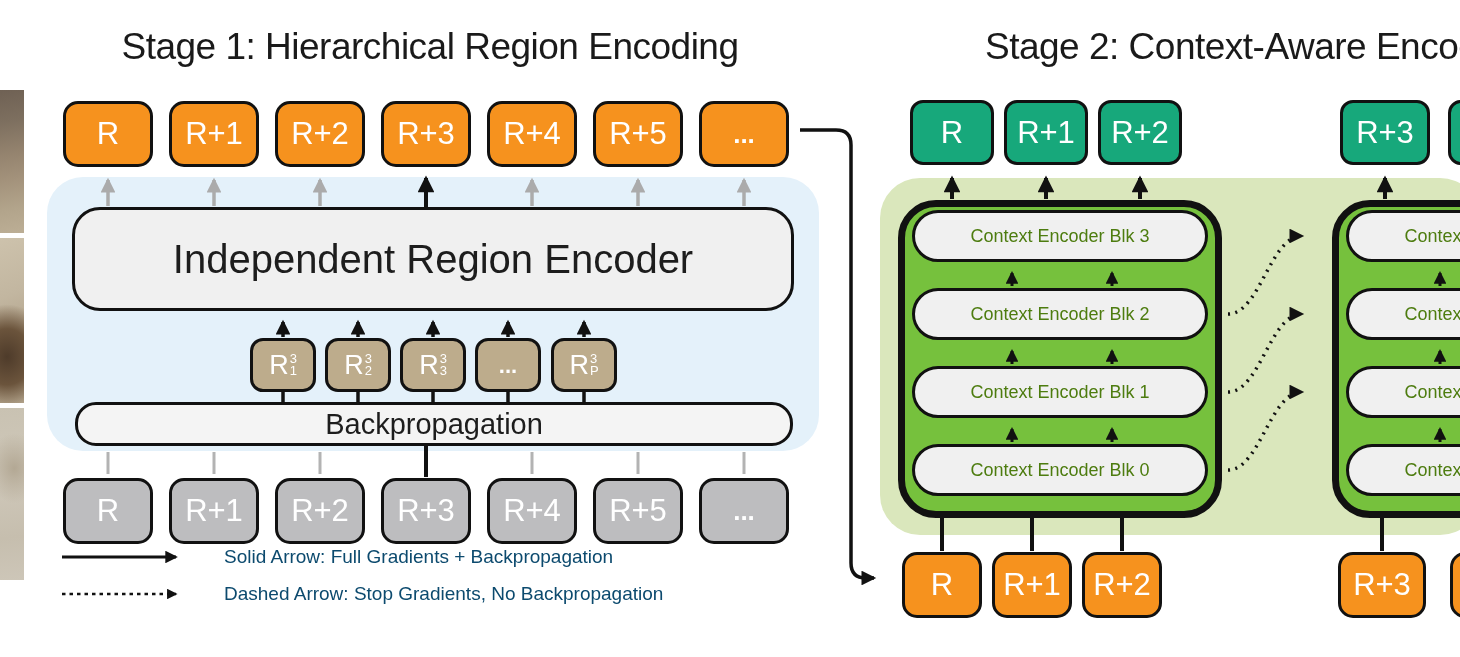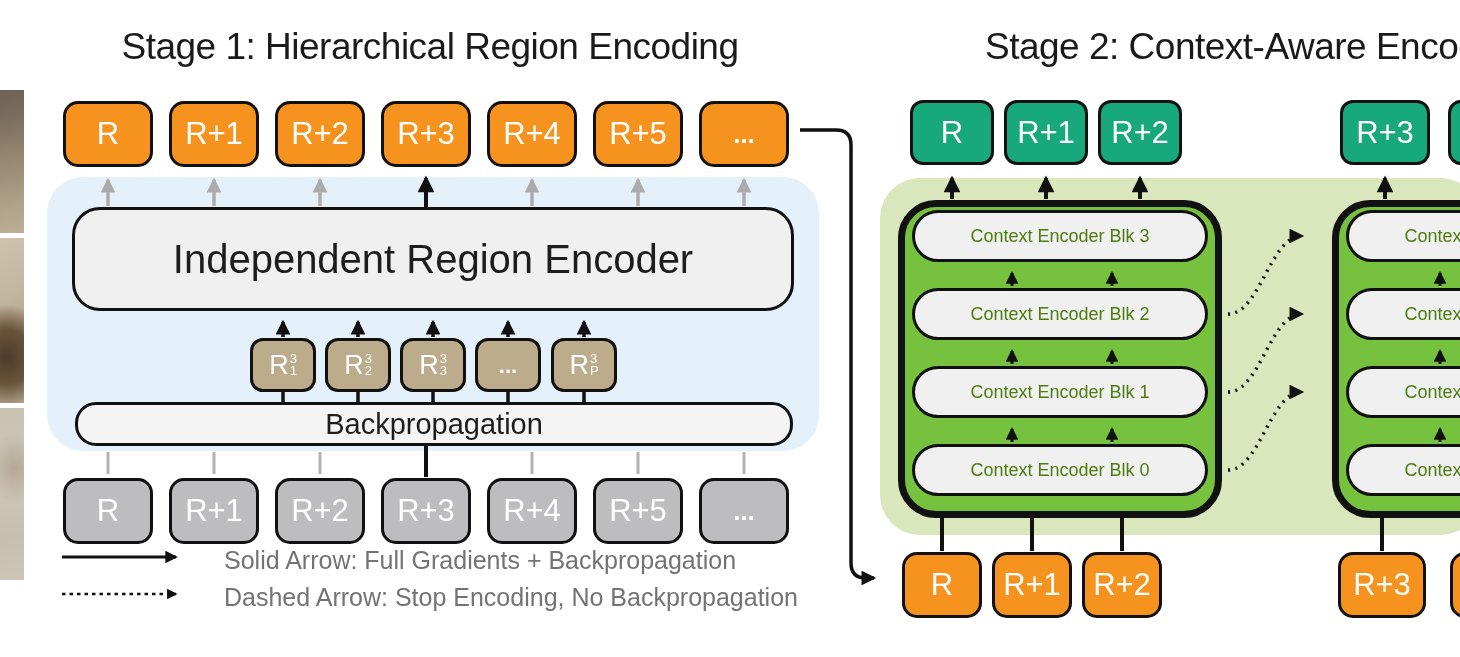--- a/index.html
+++ b/index.html
@@ -25,21 +25,21 @@
         border:7px solid var(--ink);border-radius:38px;box-sizing:border-box;}
   .pill{position:absolute;display:flex;align-items:center;justify-content:center;
         background:var(--panel);border:3.5px solid var(--ink);border-radius:26px;
         font-size:18px;color:#4d7c0f;box-sizing:border-box;white-space:nowrap;}
   .tok{position:absolute;display:flex;align-items:center;justify-content:center;
        background:var(--tan);border:3px solid var(--ink);border-radius:13px;color:#fff;
        box-sizing:border-box;}
   .tok-base{font-size:27px;line-height:27px;}
   .tok-ss{display:inline-flex;flex-direction:column;align-items:flex-start;
           margin-left:1px;font-size:13px;line-height:12px;}
-  .legend-text{position:absolute;font-size:25px;color:#737373;white-space:nowrap;}
+  .legend-text{position:absolute;font-size:19px;color:#0c4a6e;white-space:nowrap;}
   .photo{position:absolute;left:0;width:24px;}
   .photo1{background:linear-gradient(170deg,#6f6154 0%,#7d6f5f 22%,#95846f 45%,#a3927b 62%,#b2a48b 82%,#bcae95 100%);}
   .photo2{background:radial-gradient(60px 70px at 30% 72%,#4e3b2a 0%,#6b543c 40%,rgba(120,100,75,0) 75%),
           linear-gradient(160deg,#cdc2ac 0%,#c2b6a0 35%,#b3a48c 60%,#baac94 100%);}
   .photo3{background:radial-gradient(40px 50px at 60% 35%,#b3a894 0%,rgba(180,170,150,0) 70%),
           linear-gradient(175deg,#c9c2b2 0%,#cfc8ba 40%,#c6beae 75%,#cdc6b8 100%);}
   svg{position:absolute;top:0;left:0;pointer-events:none;}
 </style>
 </head>
 <body>
@@ -98,21 +98,21 @@
 </div>
 <div class="tok" style="left:551px;top:338px;width:66px;height:54px;">
   <span class="tok-base">R</span>
   <span class="tok-ss">
       <span>3</span>
       <span>P</span>
     </span>
 </div>
 
 <div class="legend-text" style="left:224px;top:546px;">Solid Arrow: Full Gradients + Backpropagation</div>
-<div class="legend-text" style="left:224px;top:583px;">Dashed Arrow: Stop Encoding, No Backpropagation</div>
+<div class="legend-text" style="left:224px;top:583px;">Dashed Arrow: Stop Gradients, No Backpropagation</div>
 
 <div class="abs title" style="left:985px;top:26px;">Stage 2: Context-Aware Encoding</div>
 
 <div class="bggreen" style="left:880px;top:178px;width:600px;height:357px;"></div>
 
 <div class="container-green" style="left:898px;top:200px;width:324px;height:318px;"></div>
 <div class="pill" style="left:912px;top:210px;width:296px;height:52px;">Context Encoder Blk 3</div>
 <div class="pill" style="left:912px;top:288px;width:296px;height:52px;">Context Encoder Blk 2</div>
 <div class="pill" style="left:912px;top:366px;width:296px;height:52px;">Context Encoder Blk 1</div>
 <div class="pill" style="left:912px;top:444px;width:296px;height:52px;">Context Encoder Blk 0</div>

